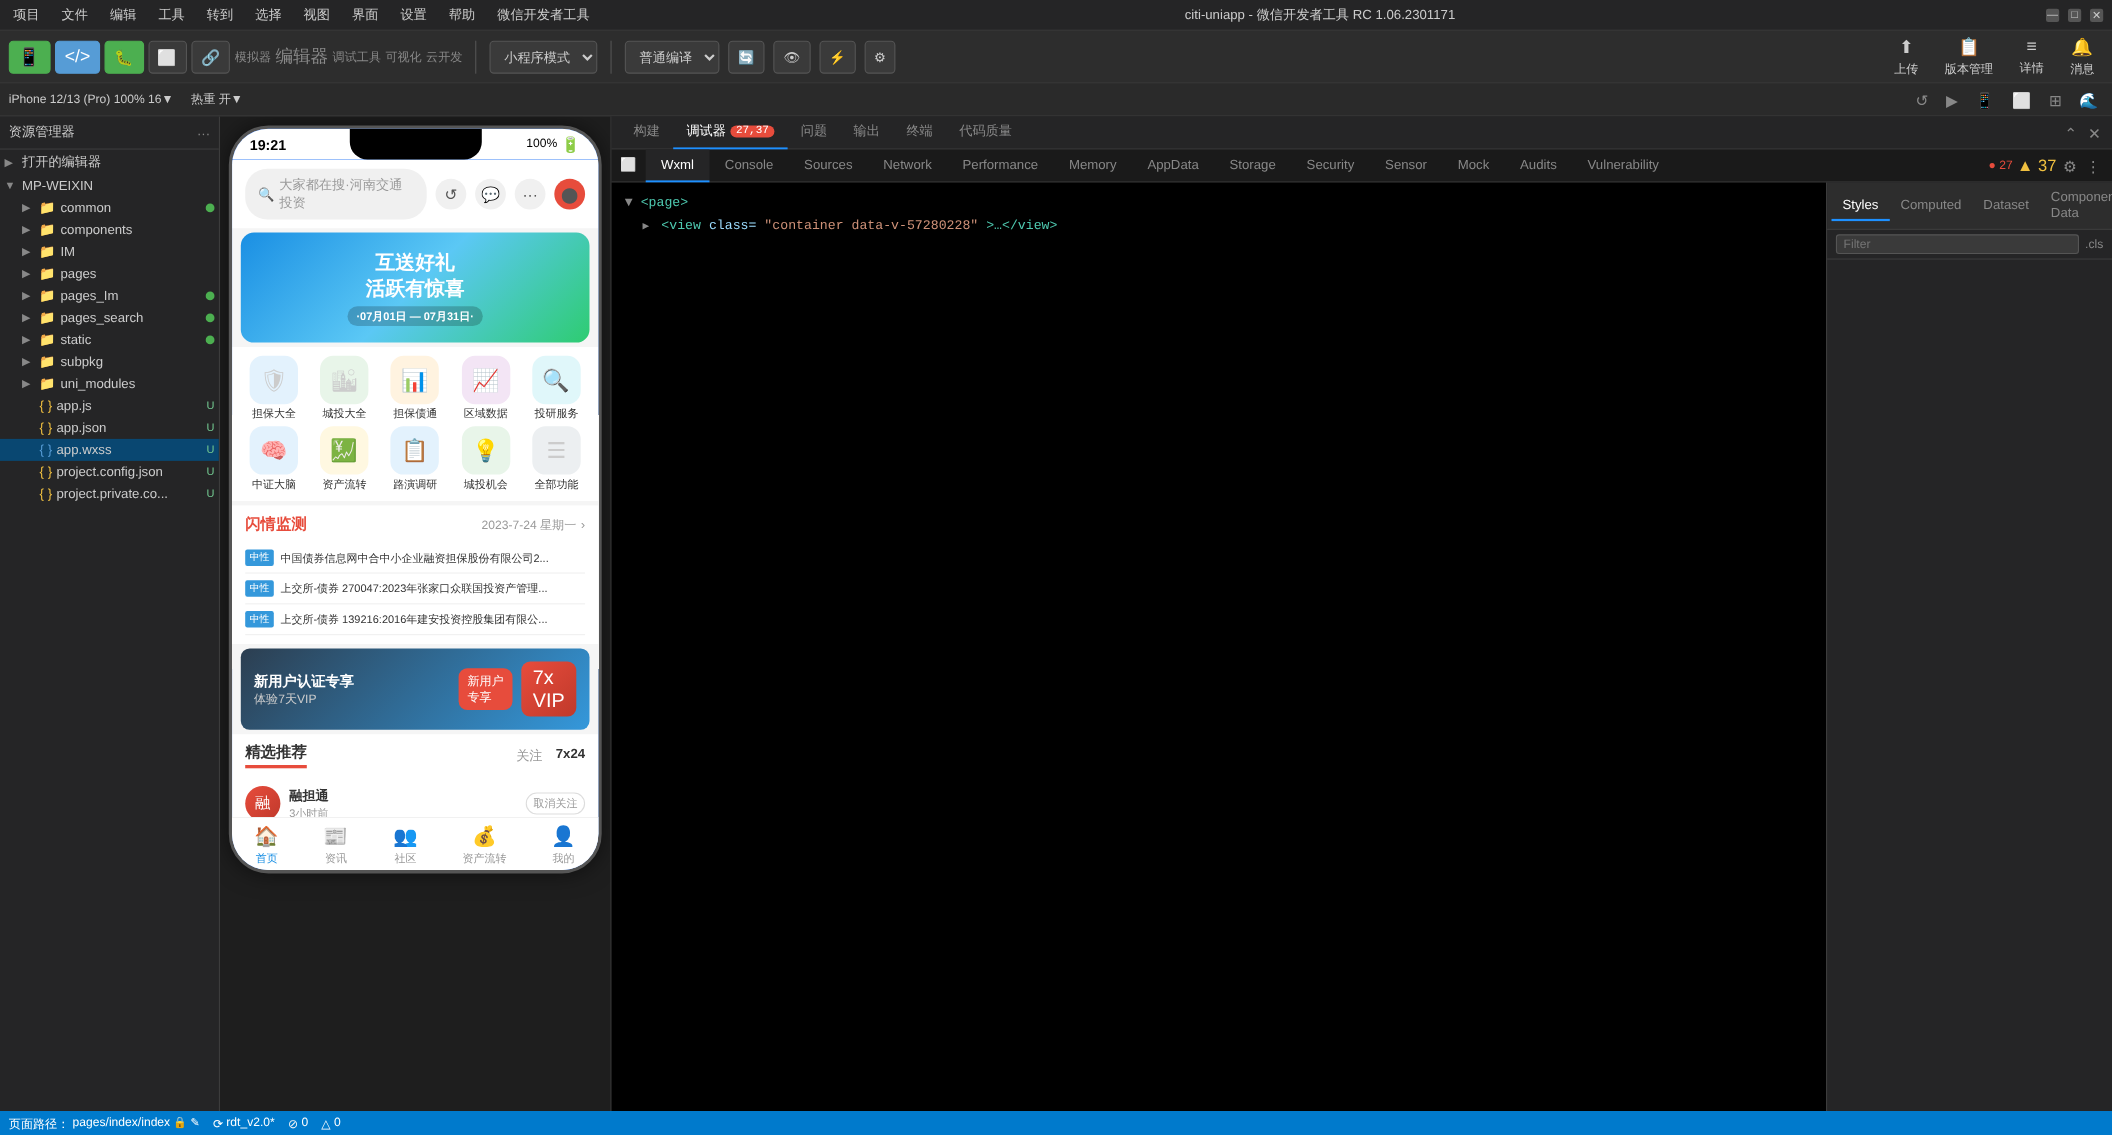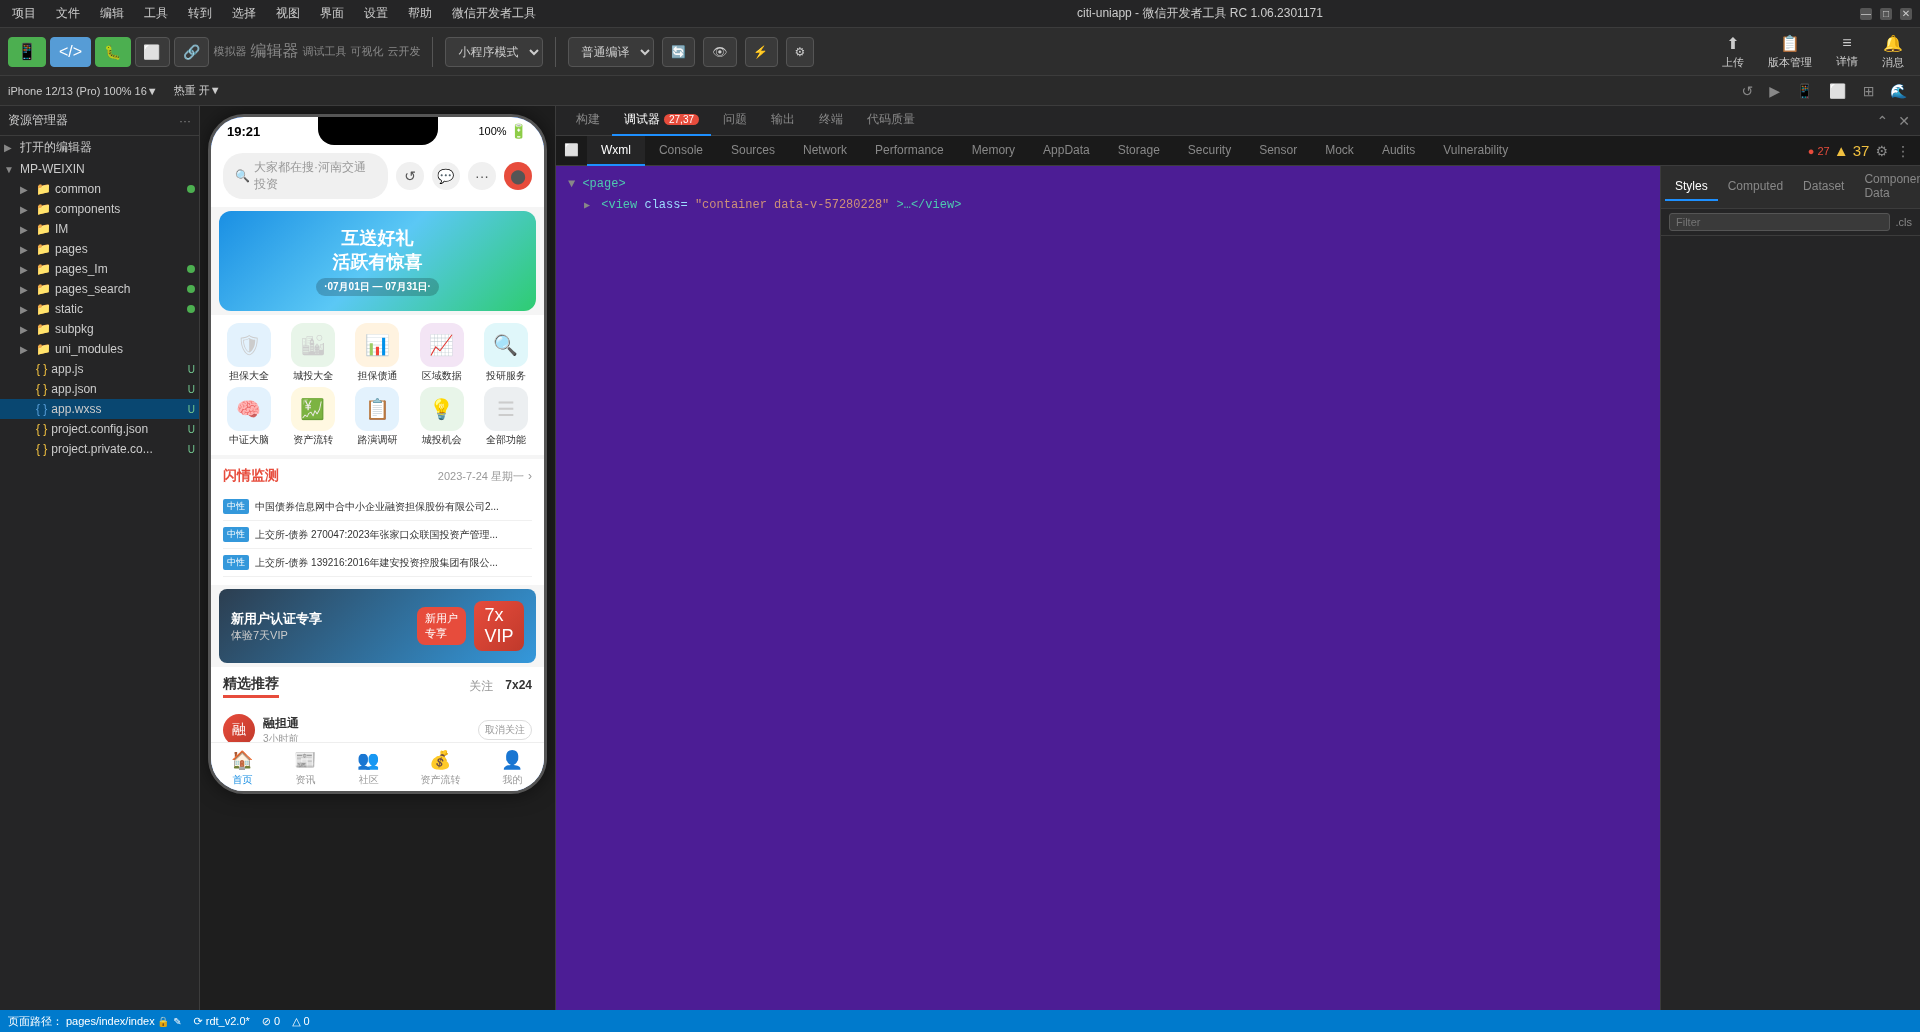--- a/index.html
+++ b/index.html
@@ -409,20 +409,21 @@
     }
     .devtools-tab {
       padding: 4px 12px;
       font-size: 12px;
       color: #888;
       cursor: pointer;
       border-bottom: 2px solid transparent;
       height: 30px;
       display: flex;
       align-items: center;
+      font-family: Liberation Mono, monospace;
     }
     .devtools-tab.active {
       color: #fff;
       border-bottom: 2px solid #1e90ff;
     }
     .devtools-tab-badge {
       background: #e74c3c;
       color: #fff;
       border-radius: 10px;
       padding: 0 5px;
@@ -440,21 +441,21 @@
       border: none;
       color: #888;
       cursor: pointer;
       font-size: 14px;
       padding: 2px;
     }
 
     
     .devtools-dom {
       flex: 1;
-      background: #4c1d95;
+      background: #000000;
       overflow-y: auto;
       padding: 8px;
       font-family: 'Courier New', monospace;
       font-size: 12px;
     }
     .dom-line {
       color: #9cdcfe;
       line-height: 1.6;
       padding: 1px 4px;
       cursor: pointer;

